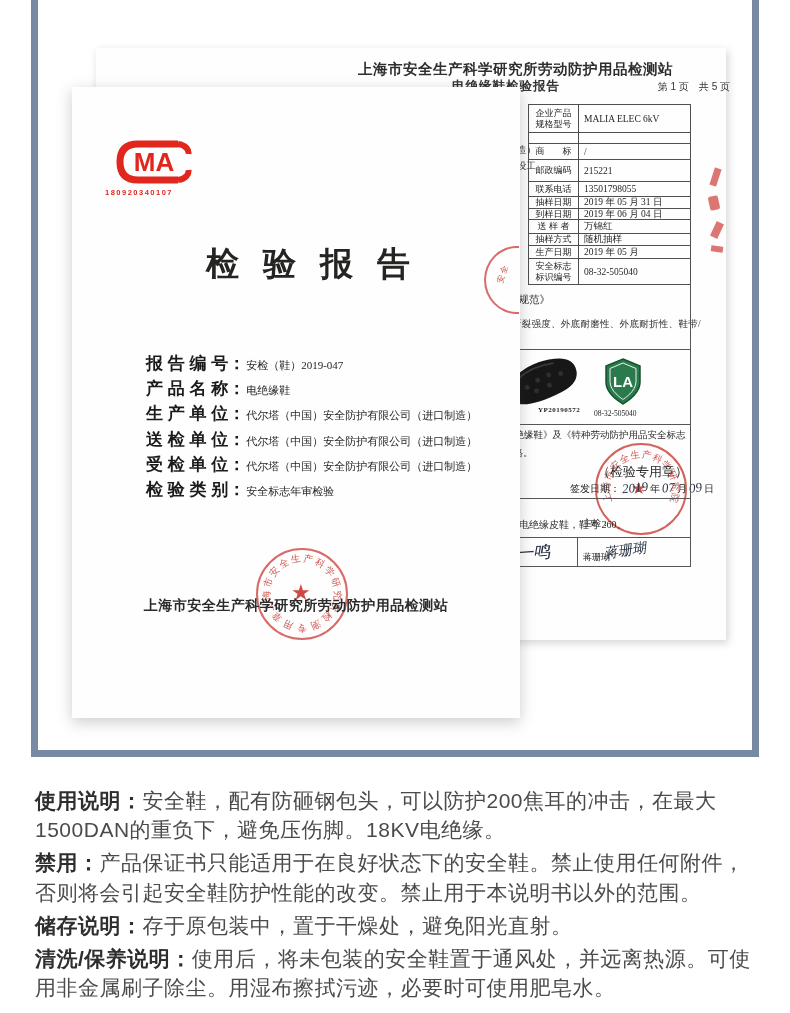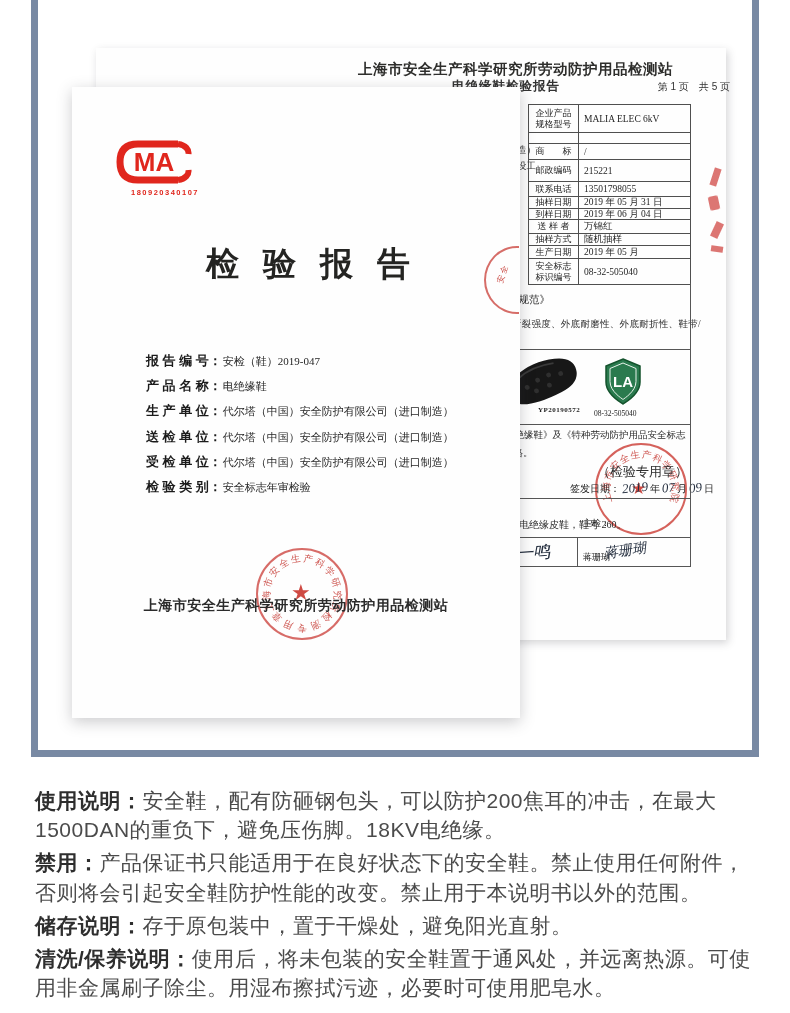--- a/index.html
+++ b/index.html
@@ -38,21 +38,21 @@
   
   .ring{box-sizing:border-box;border-radius:50%;}
   .arc span{font-size:9.5px;color:#c9453f;opacity:.9;}
   .star{color:#cf4a43;text-align:center;}
   .hand{font-family:"Liberation Serif","DejaVu Serif",serif;font-style:italic;color:#263040;}
   .sealfrag{background:rgba(205,60,55,.7);filter:blur(.5px);}
   
   .cma-num{color:#e0261d;font-size:7.5px;letter-spacing:1.5px;text-align:center;font-weight:700;}
   .f-title{font-size:33px;font-weight:700;color:#242422;text-align:center;letter-spacing:24px;padding-left:24px;}
   .frow{display:flex;align-items:baseline;height:25.2px;}
-  .flabel{font-size:13px;font-weight:700;color:#1b1b1b;white-space:pre;}
+  .flabel{font-size:17px;font-weight:700;color:#1b1b1b;white-space:pre;}
   .fvalue{font-size:11px;color:#262626;font-family:"Liberation Serif","DejaVu Serif",serif;margin-left:1px;white-space:pre;}
   .f-footer{font-size:14px;font-weight:700;color:#2b2b2b;text-align:center;letter-spacing:.5px;}
   
   #instructions{left:31px;top:782px;width:732px;color:#4b4b4b;font-size:21px;line-height:29.2px;letter-spacing:.5px;}
   #instructions p{margin:4px;}
   #instructions b{color:#2e2e2e;font-weight:700;}
 </style>
 </head>
 <body>
 
@@ -193,21 +193,21 @@
   <div class="abs bd sealfrag" style="left:711px;top:246px;width:12px;height:6px;transform:rotate(8deg);"></div>
 
   <div id="frontdoc" class="abs"></div>
 
   <svg class="abs fd" style="left:114px;top:137px;" width="78" height="50" viewBox="0 0 78 50">
     <path d="M64 7 H24 C11 7 6 14 6 25 C6 36 11 43 24 43 H64" fill="none" stroke="#e0261d" stroke-width="7"></path>
     <path d="M64 7 C72 8 75 13 74.5 17" fill="none" stroke="#e0261d" stroke-width="6"></path>
     <path d="M64 43 C72 42 75 37 74.5 33" fill="none" stroke="#e0261d" stroke-width="6"></path>
     <text x="40" y="34" text-anchor="middle" font-size="26" font-weight="bold" fill="#e0261d" font-family="Liberation Sans, DejaVu Sans, sans-serif">MA</text>
   </svg>
-  <div class="abs fd cma-num" style="left:122px;top:188px;width:86px;">180920340107</div>
+  <div class="abs fd cma-num" style="left:96px;top:188px;width:86px;">180920340107</div>
 
   <div class="abs fd f-title" style="left:72px;top:242px;width:448px;">检验报告</div>
 
   <div class="abs fd" style="left:146px;top:352px;width:360px;">
     <div class="frow">
       <span class="flabel">报 告 编 号：</span>
       <span class="fvalue">安检（鞋）2019-047</span>
     </div>
     <div class="frow">
       <span class="flabel">产 品 名 称：</span>

